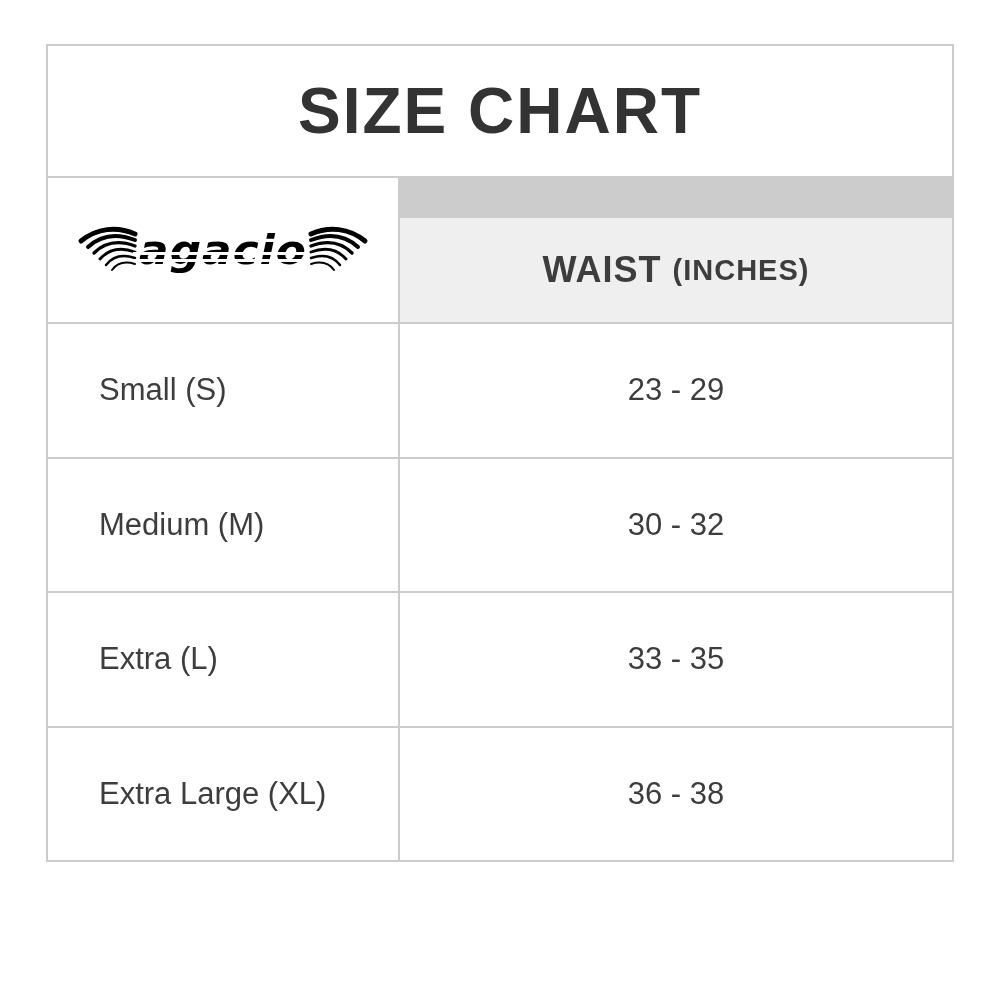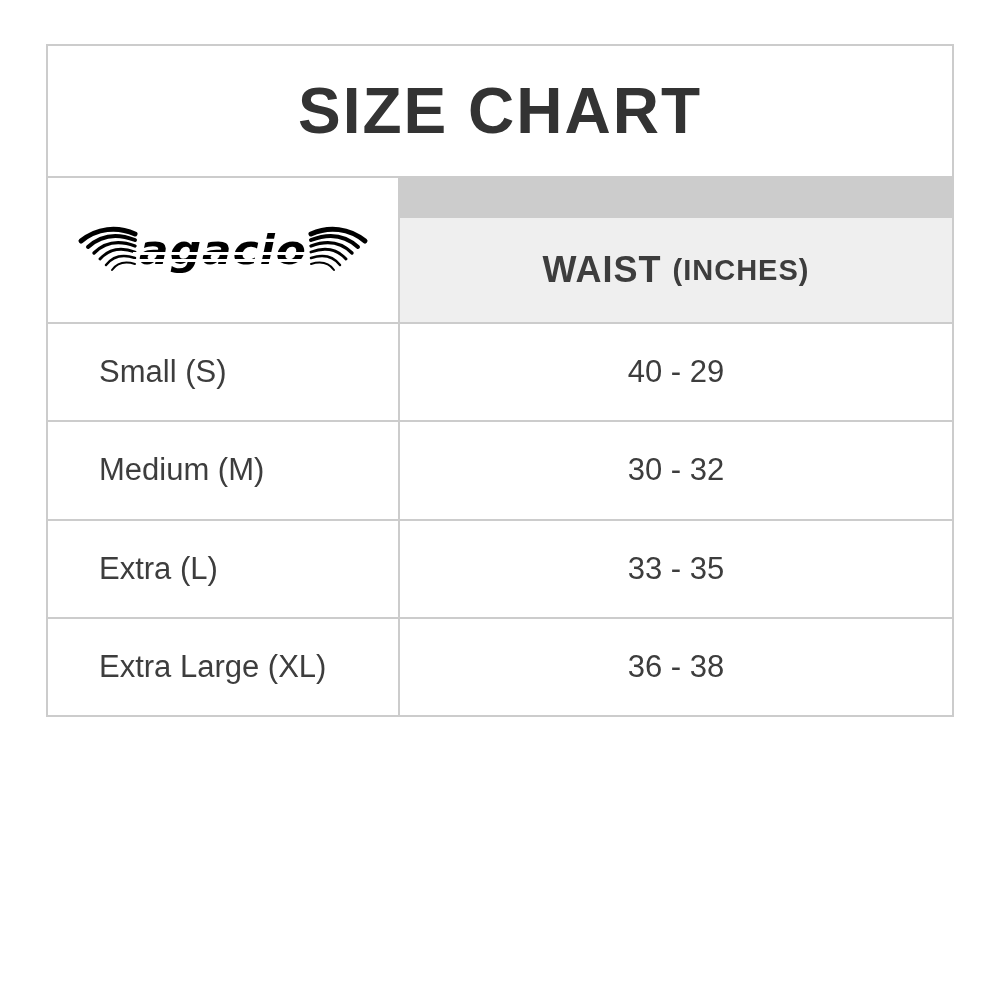--- a/index.html
+++ b/index.html
@@ -4,21 +4,21 @@
 <style>
   * { margin: 0; padding: 0; box-sizing: border-box; }
   html, body {
     width: 1000px; height: 1000px;
     background: #ffffff;
     font-family: "Liberation Sans", sans-serif;
   }
   .chart-wrap {
     position: absolute;
     left: 46px; top: 44px;
-    width: 908px; height: 673px;
+    width: 908px; height: 818px;
     border: 2px solid #cccccc;
     background: #cccccc; 
     display: grid;
     grid-template-columns: 350px 1fr;
     grid-template-rows: 130px 144px repeat(4, 1fr);
     gap: 2px;
   }
   .cell {
     background: #ffffff;
     display: flex;
@@ -100,21 +100,21 @@
       </g>
     </svg>
   </div>
 
   <div class="cell waist-header-cell">
     <span class="waist-main">WAIST </span>
     <span class="waist-sub">(INCHES)</span>
   </div>
 
   <div class="cell size-cell">Small (S)</div>
-  <div class="cell value-cell">40 - 29</div>
+  <div class="cell value-cell">23 - 29</div>
 
   <div class="cell size-cell">Medium (M)</div>
   <div class="cell value-cell">30 - 32</div>
 
   <div class="cell size-cell">Extra (L)</div>
   <div class="cell value-cell">33 - 35</div>
 
   <div class="cell size-cell">Extra Large (XL)</div>
   <div class="cell value-cell">36 - 38</div>
 

